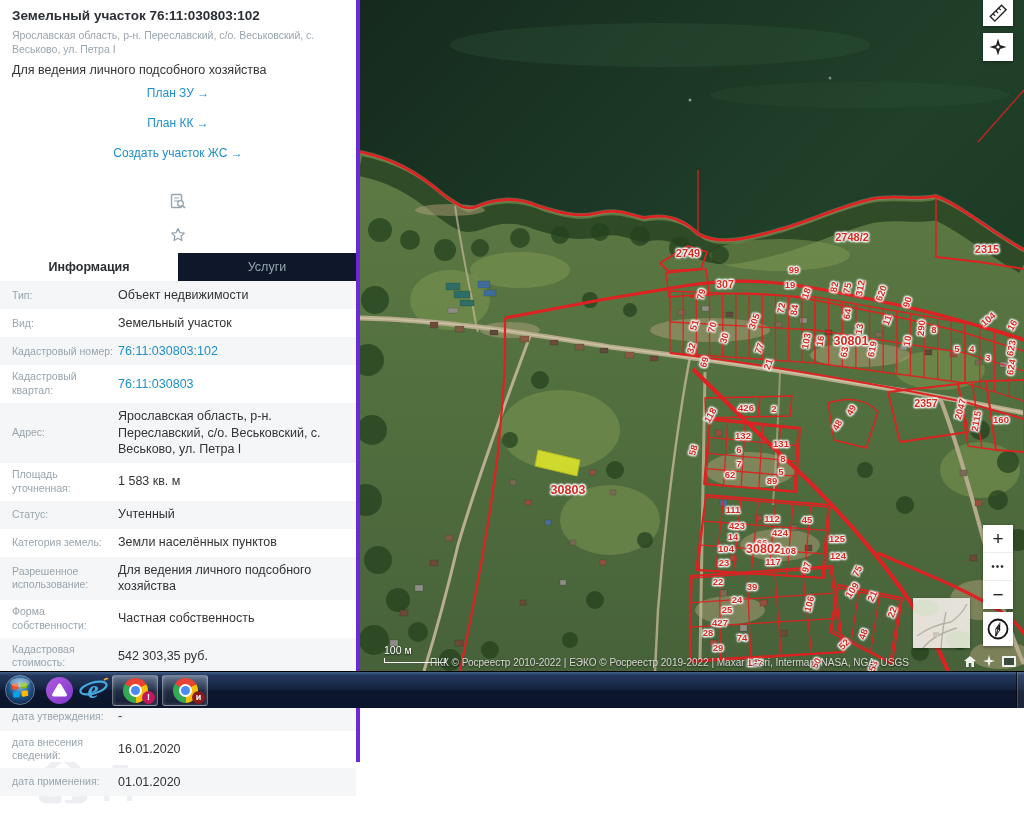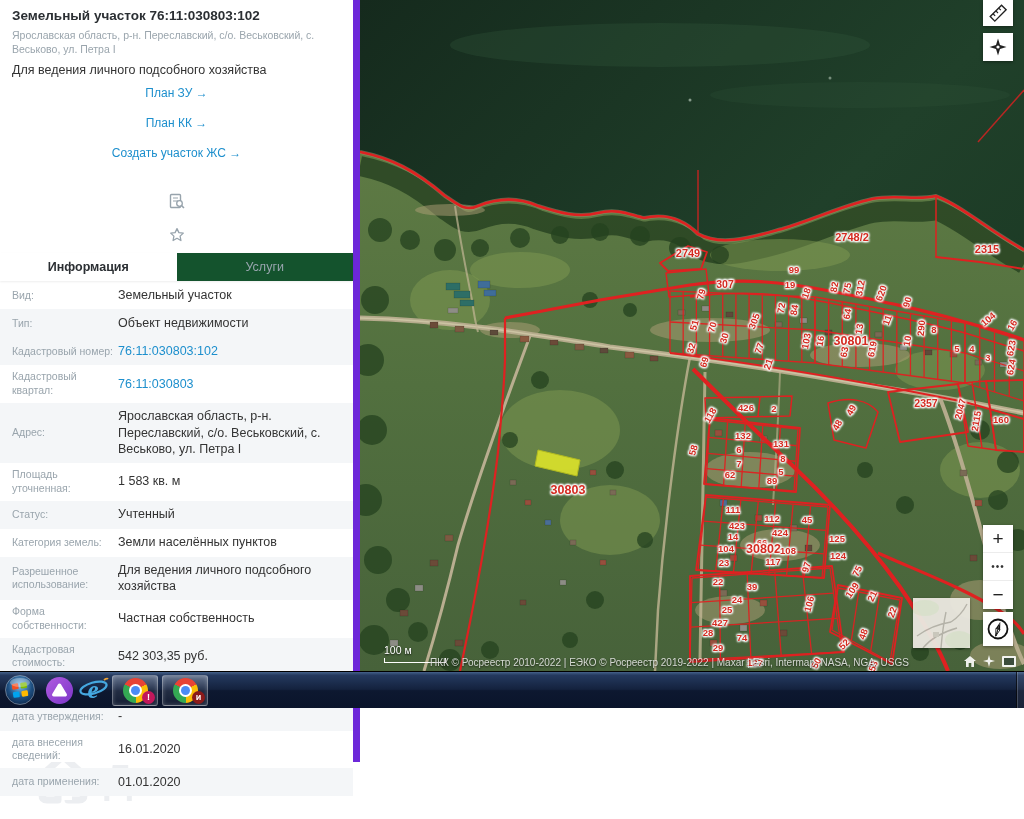--- a/index.html
+++ b/index.html
@@ -1,30 +1,30 @@
 <!DOCTYPE html>
 <html><head>
 <meta charset="utf-8">
 <style>
   * { margin:0; padding:0; box-sizing:border-box; }
   html,body { background:#fff; }
   body { font-family:"Liberation Sans", sans-serif; }
   #screen { position:relative; width:1024px; height:819px; overflow:hidden; background:#fff; }
 
   
-  .sidebar { position:absolute; left:0; top:0; width:360px; height:762px; background:#fff; border-right:7px solid #6d28d9; z-index:3; }
+  .sidebar { position:absolute; left:0; top:0; width:360px; height:762px; background:#fff; border-right:4px solid #6d28d9; z-index:3; }
   .sb-head { padding:8px 12px 0 12px; }
   .sb-title { font-size:13.5px; font-weight:700; color:#2b2f33; }
   .sb-sub { margin-top:5px; font-size:10.5px; line-height:1.35; color:#9aa5ad; }
   .sb-usage { margin-top:7px; font-size:12.5px; color:#333; }
   .sb-links { display:flex; align-items:center; margin-top:9px; padding-bottom:9px; gap:16px;flex-direction:column; }
   .sb-link { font-size:12px; color:#1d8fcd; text-decoration:none; cursor:pointer; white-space:nowrap; }
   .sb-links .spacer { flex:1; }
   .hicon { width:18px; height:18px; display:flex; align-items:center; justify-content:center; cursor:pointer; }
-  .tabs { display:flex; height:28px; background:#14532d; box-shadow:0 1px 2px rgba(0,0,0,.07); }
+  .tabs { display:flex; height:28px; background:#0f172a; box-shadow:0 1px 2px rgba(0,0,0,.07); }
   .tab { flex:1; display:flex; align-items:center; justify-content:center; font-size:12.5px; color:#98a5ae; cursor:pointer; }
   .tab.active { background:#fff; color:#2b2f33; font-weight:700; }
   .rows {}
   .row { display:flex; align-items:center; min-height:28px; padding:5px 0; }
   .row.alt { background:#f4f6f8; }
   .row .lbl { width:118px; padding-left:12px; font-size:10.5px; color:#9aa5ad; line-height:1.3; flex-shrink:0; }
   .row .val { flex:1; padding-right:10px; font-size:12.5px; color:#333; line-height:1.35; }
   .row .val.link { color:#1d8fcd; cursor:pointer; }
 
   
@@ -105,28 +105,28 @@
               <path d="M8 1.6l1.9 4 4.4.5-3.2 3 .8 4.4L8 11.3l-3.9 2.2.8-4.4-3.2-3 4.4-.5z" fill="none" stroke="#97a3ac" stroke-width="1.3" stroke-linejoin="round"></path>
             </svg>
         </span>
       </div>
     </div>
     <div class="tabs">
       <div class="tab active">Информация</div>
       <div class="tab">Услуги</div>
     </div>
     <div class="rows" id="rows">
+    <div class="row alt">
+      <div class="lbl">Тип:</div>
+      <div class="val">Объект недвижимости</div>
+    </div>
+
     <div class="row">
       <div class="lbl">Вид:</div>
       <div class="val">Земельный участок</div>
-    </div>
-
-    <div class="row alt">
-      <div class="lbl">Тип:</div>
-      <div class="val">Объект недвижимости</div>
     </div>
 
     <div class="row alt">
       <div class="lbl">Кадастровый номер:</div>
       <div class="val link">76:11:030803:102</div>
     </div>
 
     <div class="row">
       <div class="lbl">Кадастровый квартал:</div>
       <div class="val link">76:11:030803</div>

